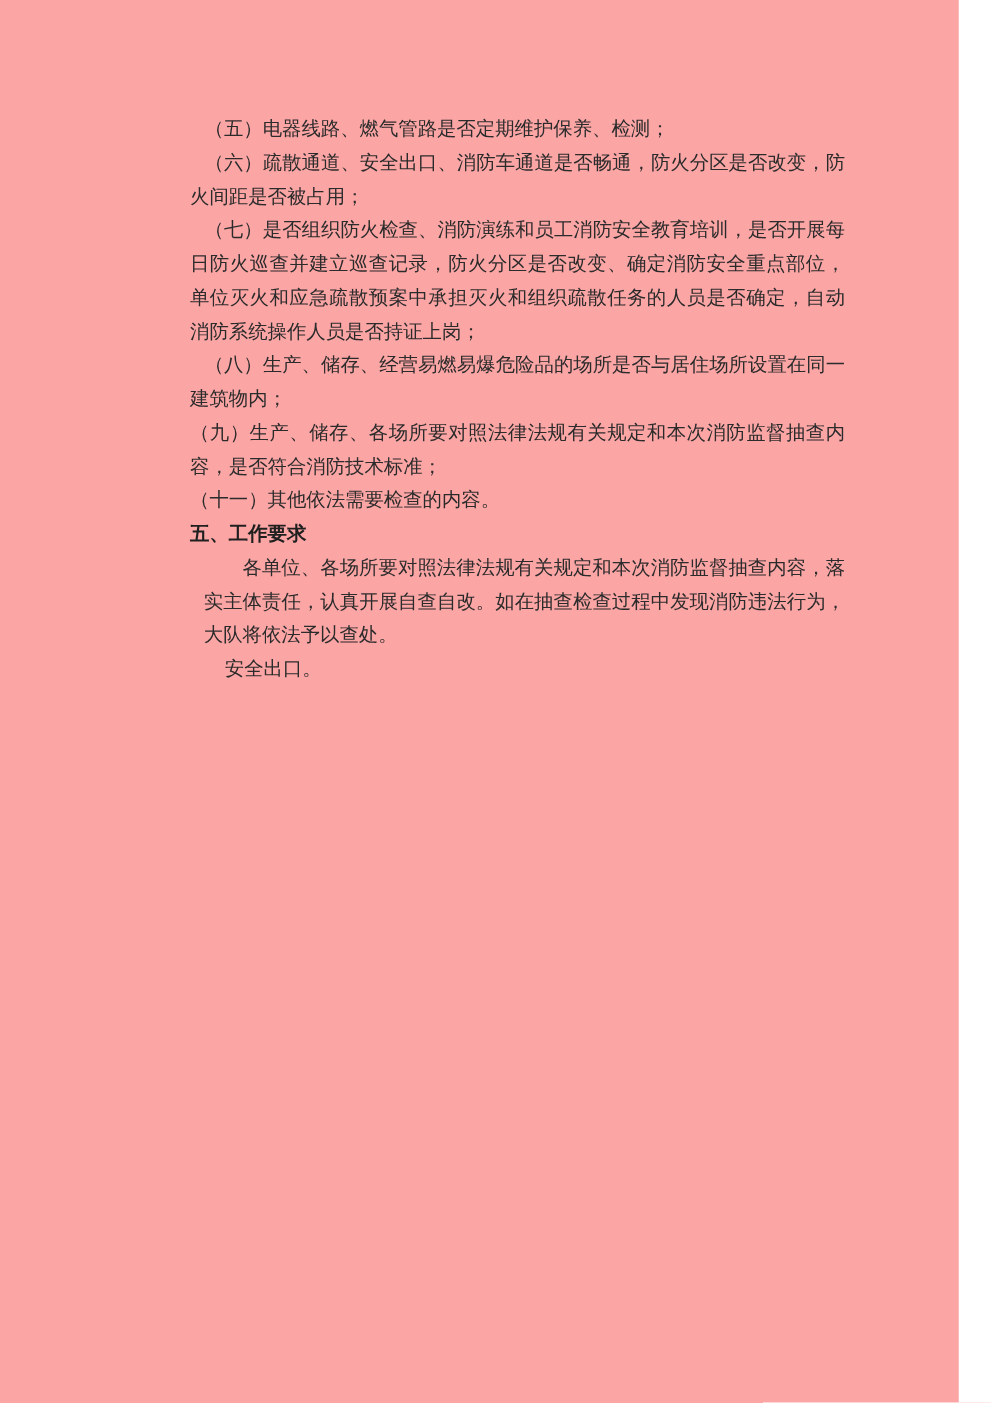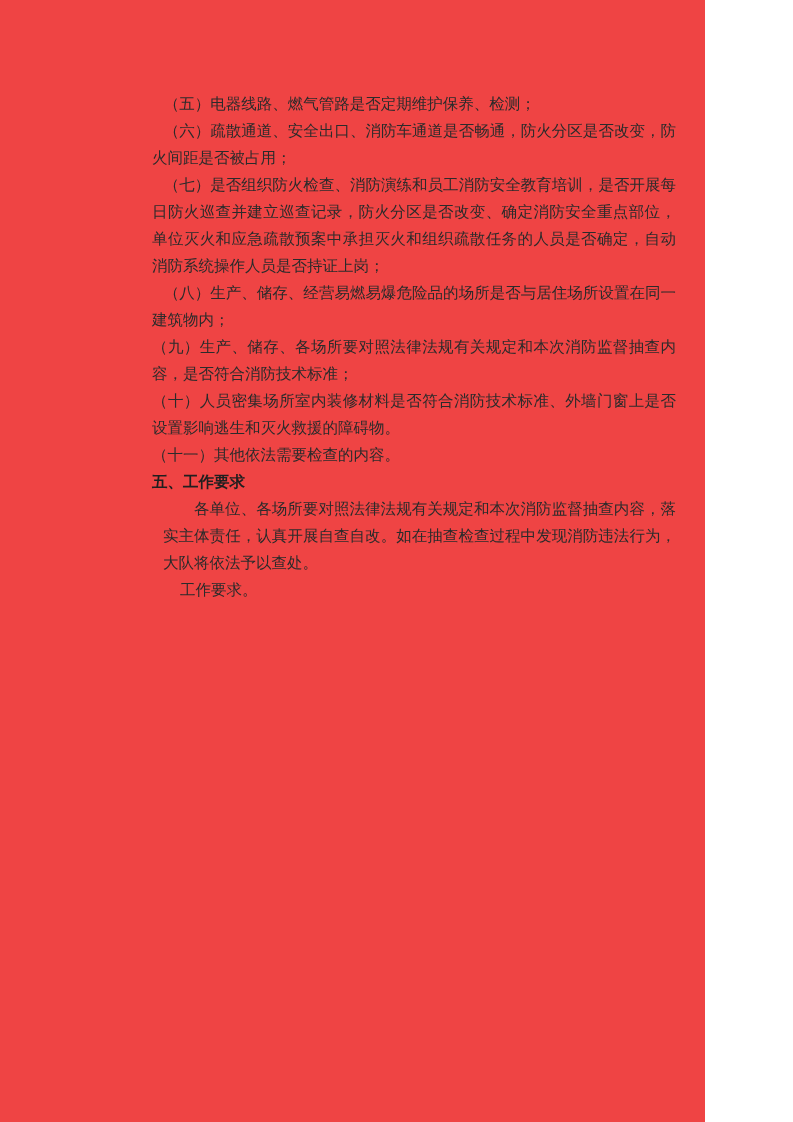--- a/index.html
+++ b/index.html
@@ -11,23 +11,23 @@
     width: 793px;
     height: 1122px;
     position: relative;
     font-family: "Liberation Sans", sans-serif;
     overflow: hidden;
   }
   .page {
     position: absolute;
     left: 0;
     top: 0;
-    width: 705px;
+    width: 767px;
     height: 1122px;
-    background: #ef4444;
+    background: #fca5a5;
   }
   .doc-body {
     position: absolute;
     left: 152px;
     top: 90px;
     width: 524px;
     color: #2b2b2b;
     font-size: 15.5px;
     line-height: 27px;
     text-align: justify;
@@ -56,24 +56,23 @@
     <p class="para indent-sm">（五）电器线路、燃气管路是否定期维护保养、检测；</p>
 
     <p class="para indent-sm">（六）疏散通道、安全出口、消防车通道是否畅通，防火分区是否改变，防火间距是否被占用；</p>
 
     <p class="para indent-sm">（七）是否组织防火检查、消防演练和员工消防安全教育培训，是否开展每日防火巡查并建立巡查记录，防火分区是否改变、确定消防安全重点部位，单位灭火和应急疏散预案中承担灭火和组织疏散任务的人员是否确定，自动消防系统操作人员是否持证上岗；</p>
 
     <p class="para indent-sm">（八）生产、储存、经营易燃易爆危险品的场所是否与居住场所设置在同一建筑物内；</p>
 
     <p class="para">（九）生产、储存、各场所要对照法律法规有关规定和本次消防监督抽查内容，是否符合消防技术标准；</p>
 
-    <p class="para">（十）人员密集场所室内装修材料是否符合消防技术标准、外墙门窗上是否设置影响逃生和灭火救援的障碍物。</p>
 
     <p class="para">（十一）其他依法需要检查的内容。</p>
 
     <p class="para heading">五、工作要求</p>
 
     <p class="para indent-2">各单位、各场所要对照法律法规有关规定和本次消防监督抽查内容，落实主体责任，认真开展自查自改。如在抽查检查过程中发现消防违法行为，大队将依法予以查处。</p>
 
-    <p class="para indent-18">工作要求。</p>
+    <p class="para indent-18">安全出口。</p>
 
   </div>
 </div>
 
 </body></html>

